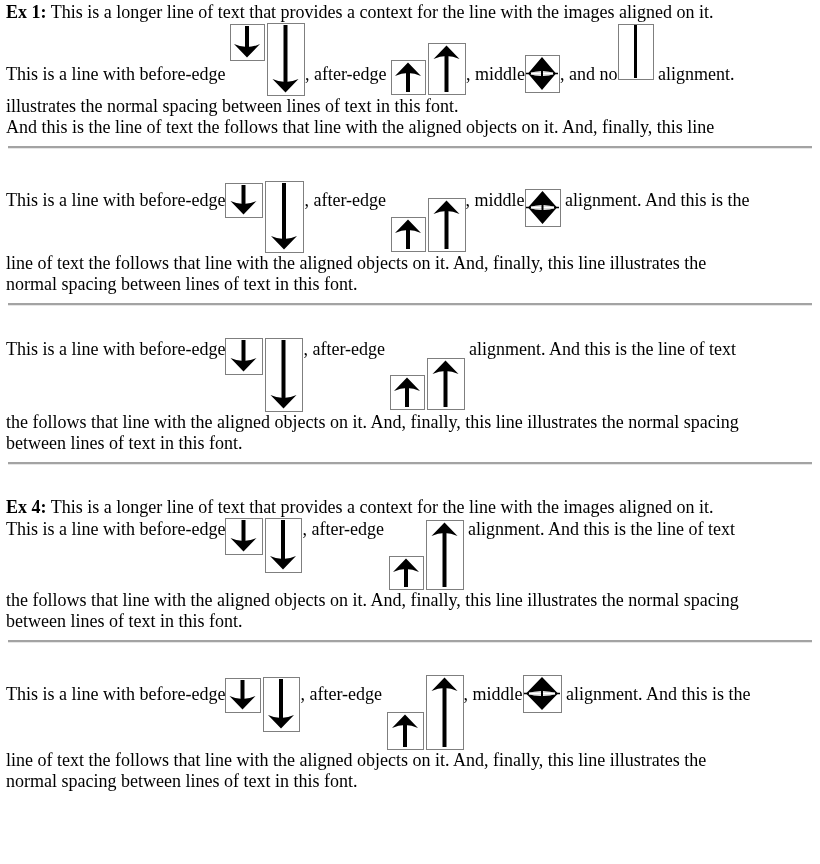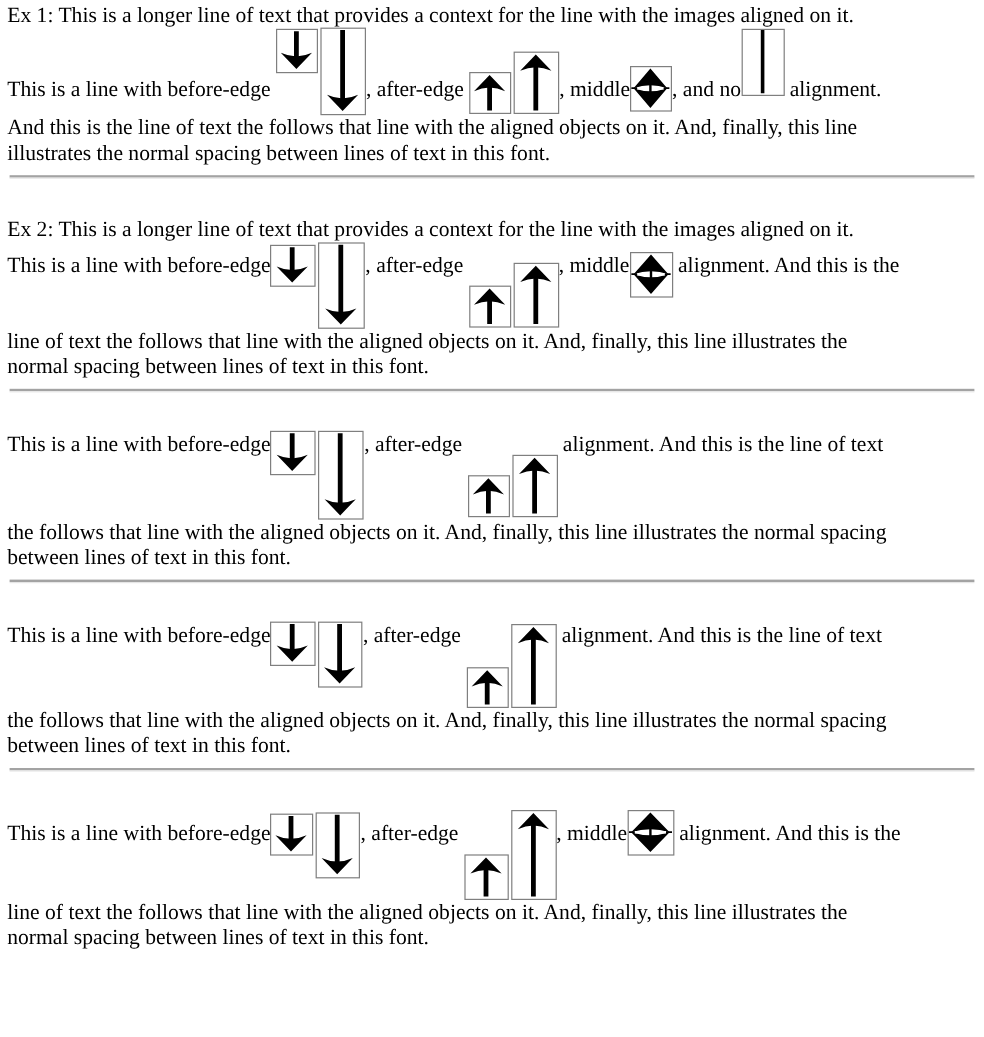--- a/index.html
+++ b/index.html
@@ -9,21 +9,21 @@
     box-sizing: border-box;
     padding: 2px 6px 0 6px;
     background: #ffffff;
     color: #000000;
     font-family: "Liberation Serif", serif;
     font-size: 18px;
     line-height: 21px;
     overflow: hidden;
   }
   .line { white-space: pre; }
-  .example-label { font-weight: normal; }
+  .example-label { font-weight: bold; }
   .img-box {
     display: inline-block;
     box-sizing: border-box;
     border: 1.5px solid #7f7f7f;
     background: #ffffff;
   }
   .img-box svg { display: block; }
   .img-box + .img-box { margin-left: 2px; }
   hr.divider {
     height: 0;
@@ -53,26 +53,25 @@
               <line x1="17.5" y1="11" x2="17.5" y2="48" stroke="#000" stroke-width="4"></line>
             </svg></span></span><span>, middle</span><span class="img-box" style="width: 35px; height: 38px; vertical-align: -13px;"><span><svg xmlns="http://www.w3.org/2000/svg" width="32" height="35" viewBox="0 0 32 35">
               <line x1="0" y1="17.5" x2="32" y2="17.5" stroke="#000" stroke-width="1.5"></line>
               <path d="M 16 1 L 30 17.5 Q 16 12.5 2 17.5 Z" fill="#000"></path>
               <path d="M 16 34 L 30 17.5 Q 16 22.5 2 17.5 Z" fill="#000"></path>
               <line x1="5" y1="17.5" x2="27" y2="17.5" stroke="#fff" stroke-width="2"></line>
               <line x1="16" y1="3" x2="16" y2="32" stroke="#000" stroke-width="2"></line>
             </svg></span></span><span>, and no</span><span class="img-box" style="width: 36px; height: 56px; vertical-align: 0px;"><span><svg xmlns="http://www.w3.org/2000/svg" width="33" height="53" viewBox="0 0 33 53">
               <line x1="16.5" y1="0" x2="16.5" y2="53" stroke="#000" stroke-width="3"></line>
             </svg></span></span><span> alignment.</span></div>
+      <div class="line">illustrates the normal spacing between lines of text in this font.</div>
       <div class="line">And this is the line of text the follows that line with the aligned objects on it. And, finally, this line</div>
-      <div class="line">illustrates the normal spacing between lines of text in this font.</div>
     </div>
     <hr class="divider">
     <div class="example">
-      <div class="line"><b class="example-label">Ex 2:</b><span> This is a longer line of text that provides a context for the line with the images aligned on it.</span></div>
       <div class="line"><span>This is a line with before-edge</span><span class="img-box" style="width: 38px; height: 35px; vertical-align: -12px;"><span><svg xmlns="http://www.w3.org/2000/svg" width="35" height="32" viewBox="0 0 35 32">
               <line x1="17.5" y1="1" x2="17.5" y2="21" stroke="#000" stroke-width="4"></line>
               <path d="M 17.5 30.5 L 4.5 17 Q 17.5 23 30.5 17 Z" fill="#000"></path>
             </svg></span></span><span class="img-box" style="width: 39px; height: 72px; vertical-align: -47px;"><span><svg xmlns="http://www.w3.org/2000/svg" width="36" height="69" viewBox="0 0 36 69">
               <line x1="18" y1="1" x2="18" y2="58" stroke="#000" stroke-width="4"></line>
               <path d="M 18 67.5 L 5 54 Q 18 60 31 54 Z" fill="#000"></path>
             </svg></span></span><span>, after-edge </span><span class="img-box" style="width: 35px; height: 35px; vertical-align: -46px;"><span><svg xmlns="http://www.w3.org/2000/svg" width="32" height="32" viewBox="0 0 32 32">
               <path d="M 16 1.5 L 3 15 Q 16 9 29 15 Z" fill="#000"></path>
               <line x1="16" y1="11" x2="16" y2="31" stroke="#000" stroke-width="4"></line>
             </svg></span></span><span class="img-box" style="width: 38px; height: 54px; vertical-align: -46px;"><span><svg xmlns="http://www.w3.org/2000/svg" width="35" height="51" viewBox="0 0 35 51">
@@ -101,20 +100,21 @@
               <line x1="16" y1="11" x2="16" y2="31" stroke="#000" stroke-width="4"></line>
             </svg></span></span><span class="img-box" style="width: 38px; height: 52px; vertical-align: -55px;"><span><svg xmlns="http://www.w3.org/2000/svg" width="35" height="49" viewBox="0 0 35 49">
               <path d="M 17.5 1.5 L 4.5 15 Q 17.5 9 30.5 15 Z" fill="#000"></path>
               <line x1="17.5" y1="11" x2="17.5" y2="48" stroke="#000" stroke-width="4"></line>
             </svg></span></span><span> alignment. And this is the line of text</span></div>
       <div class="line">the follows that line with the aligned objects on it. And, finally, this line illustrates the normal spacing</div>
       <div class="line">between lines of text in this font.</div>
     </div>
     <hr class="divider">
     <div class="example">
+      <div class="line"><b class="example-label">Ex 4:</b><span> This is a longer line of text that provides a context for the line with the images aligned on it.</span></div>
       <div class="line"><span>This is a line with before-edge</span><span class="img-box" style="width: 38px; height: 37px; vertical-align: -20px;"><span><svg xmlns="http://www.w3.org/2000/svg" width="35" height="34" viewBox="0 0 35 34">
               <line x1="17.5" y1="1" x2="17.5" y2="23" stroke="#000" stroke-width="4"></line>
               <path d="M 17.5 32.5 L 4.5 19 Q 17.5 25 30.5 19 Z" fill="#000"></path>
             </svg></span></span><span class="img-box" style="width: 37px; height: 55px; vertical-align: -38px;"><span><svg xmlns="http://www.w3.org/2000/svg" width="34" height="52" viewBox="0 0 34 52">
               <line x1="17" y1="1" x2="17" y2="41" stroke="#000" stroke-width="4"></line>
               <path d="M 17 50.5 L 4 37 Q 17 43 30 37 Z" fill="#000"></path>
             </svg></span></span><span>, after-edge </span><span class="img-box" style="width: 35px; height: 34px; vertical-align: -55px;"><span><svg xmlns="http://www.w3.org/2000/svg" width="32" height="31" viewBox="0 0 32 31">
               <path d="M 16 1.5 L 3 15 Q 16 9 29 15 Z" fill="#000"></path>
               <line x1="16" y1="11" x2="16" y2="30" stroke="#000" stroke-width="4"></line>
             </svg></span></span><span class="img-box" style="width: 38px; height: 70px; vertical-align: -55px;"><span><svg xmlns="http://www.w3.org/2000/svg" width="35" height="67" viewBox="0 0 35 67">

